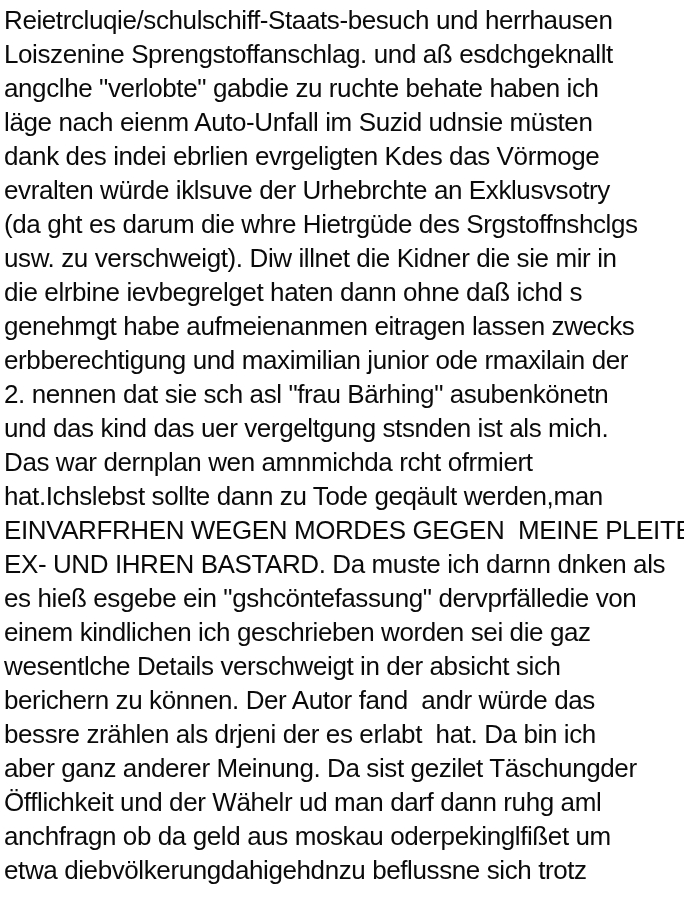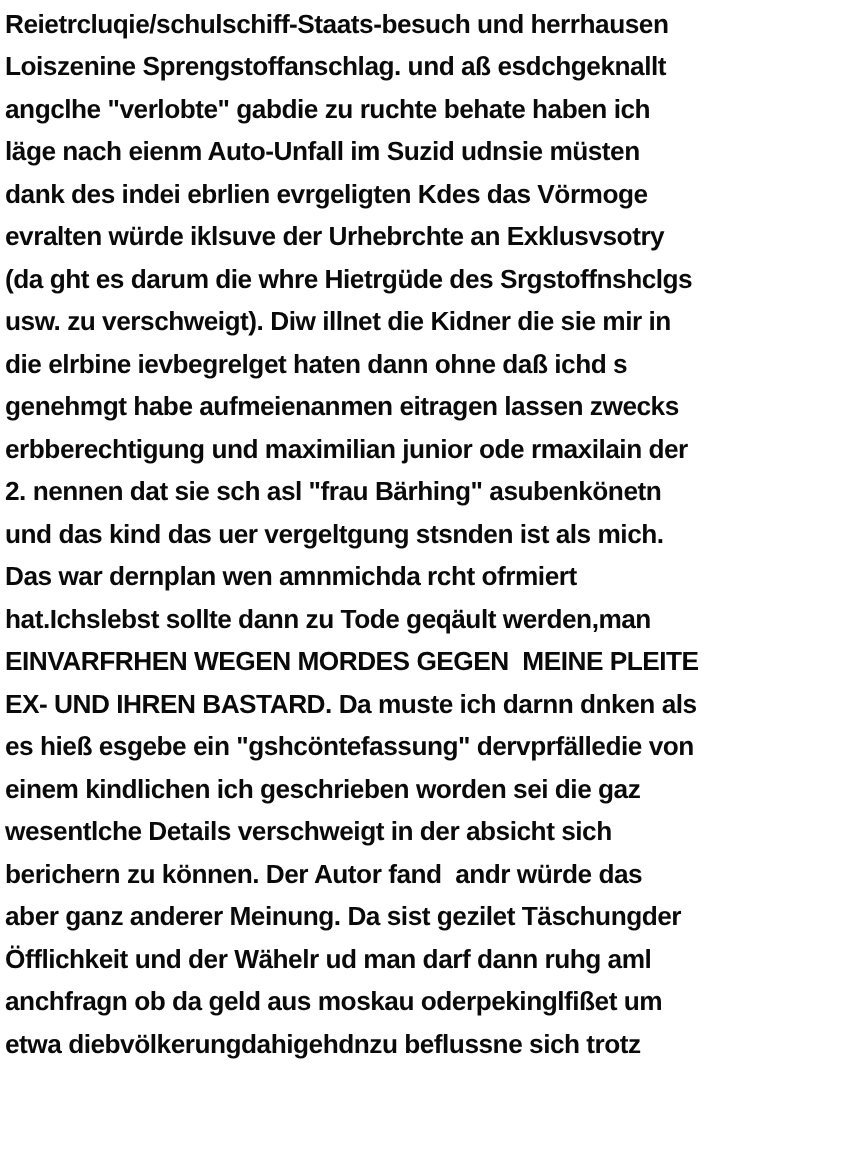--- a/index.html
+++ b/index.html
@@ -11,24 +11,24 @@
     width: 684px;
     height: 920px;
     background: #ffffff;
     overflow: hidden;
     box-sizing: border-box;
     padding: 3px 0 0 4px;
   }
   .text-block {
     color: #0a0a0a;
     font-family: "Liberation Sans", "DejaVu Sans", sans-serif;
-    font-size: 21px;
+    font-size: 26px;
     line-height: 34px;
     letter-spacing: -0.4px;
-    font-weight: 700;
+    font-weight: 400;
   }
   .line {
     white-space: pre;   
     height: 34px;
   }
 </style>
 </head>
 <body>
 
 <div class="page">
@@ -48,18 +48,19 @@
       <div class="line">2. nennen dat sie sch asl "frau Bärhing" asubenkönetn</div>
       <div class="line">und das kind das uer vergeltgung stsnden ist als mich.</div>
       <div class="line">Das war dernplan wen amnmichda rcht ofrmiert</div>
       <div class="line">hat.Ichslebst sollte dann zu Tode geqäult werden,man</div>
       <div class="line">EINVARFRHEN WEGEN MORDES GEGEN  MEINE PLEITE</div>
       <div class="line">EX- UND IHREN BASTARD. Da muste ich darnn dnken als</div>
       <div class="line">es hieß esgebe ein "gshcöntefassung" dervprfälledie von</div>
       <div class="line">einem kindlichen ich geschrieben worden sei die gaz</div>
       <div class="line">wesentlche Details verschweigt in der absicht sich</div>
       <div class="line">berichern zu können. Der Autor fand  andr würde das</div>
+      <div class="line">bessre zrählen als drjeni der es erlabt  hat. Da bin ich</div>
       <div class="line">aber ganz anderer Meinung. Da sist gezilet Täschungder</div>
       <div class="line">Öfflichkeit und der Wähelr ud man darf dann ruhg aml</div>
       <div class="line">anchfragn ob da geld aus moskau oderpekinglfißet um</div>
       <div class="line">etwa diebvölkerungdahigehdnzu beflussne sich trotz</div>
     </div>
 </div>
 
 </body></html>

